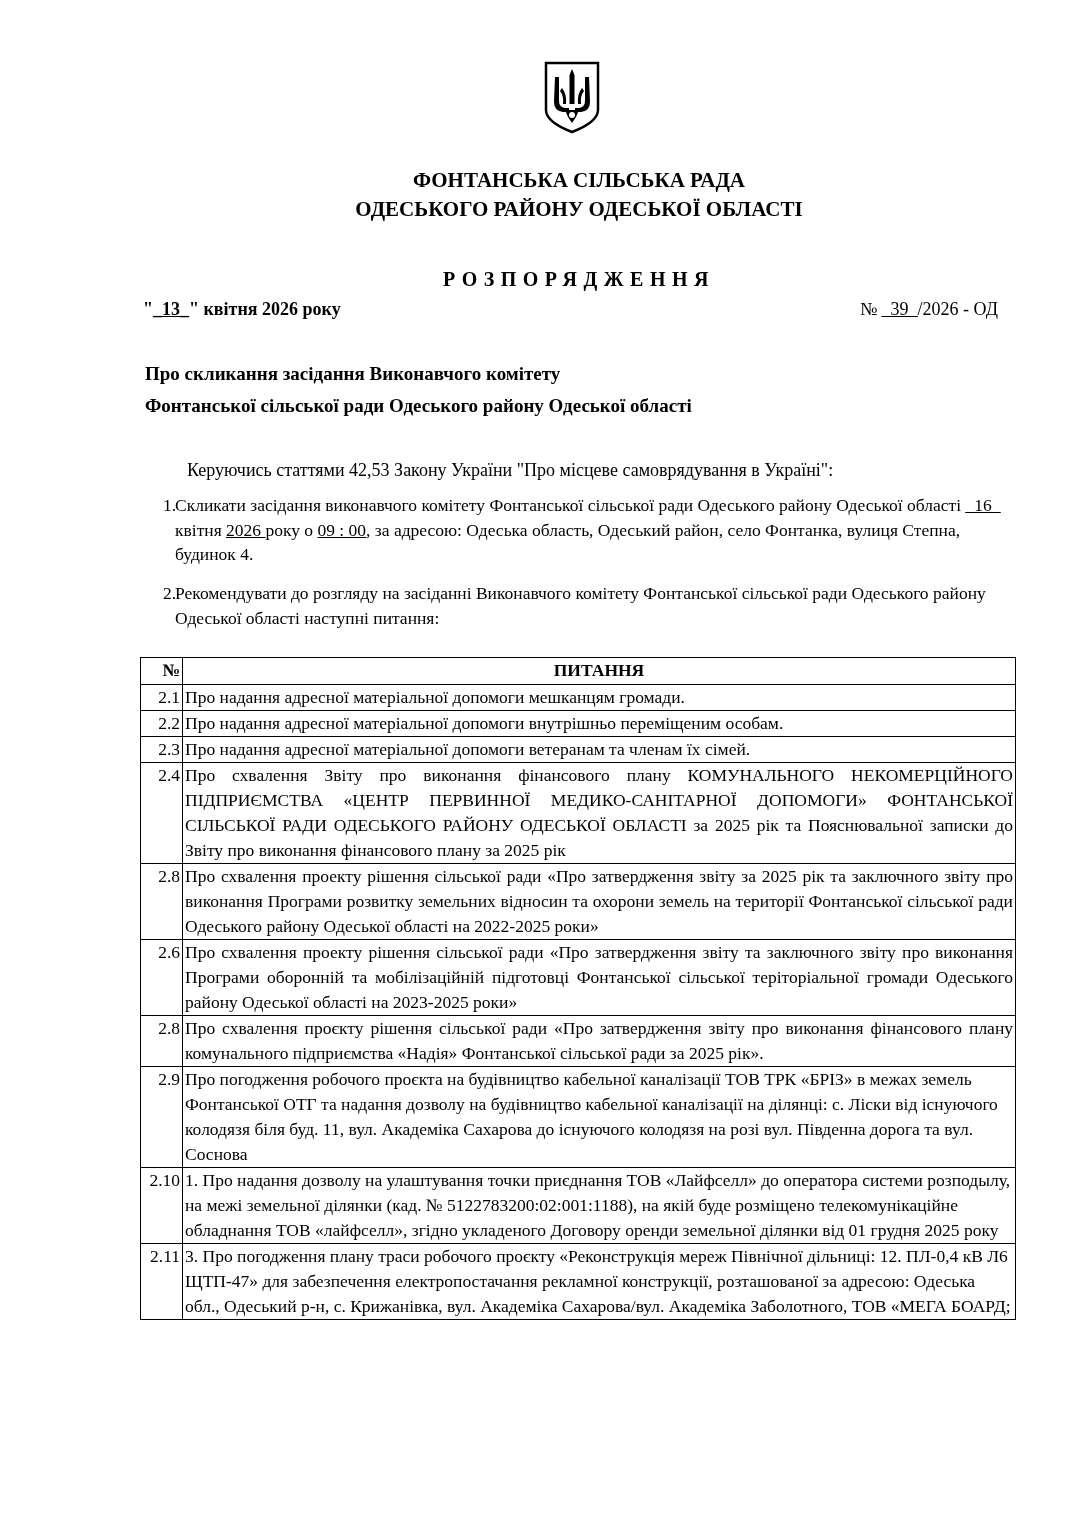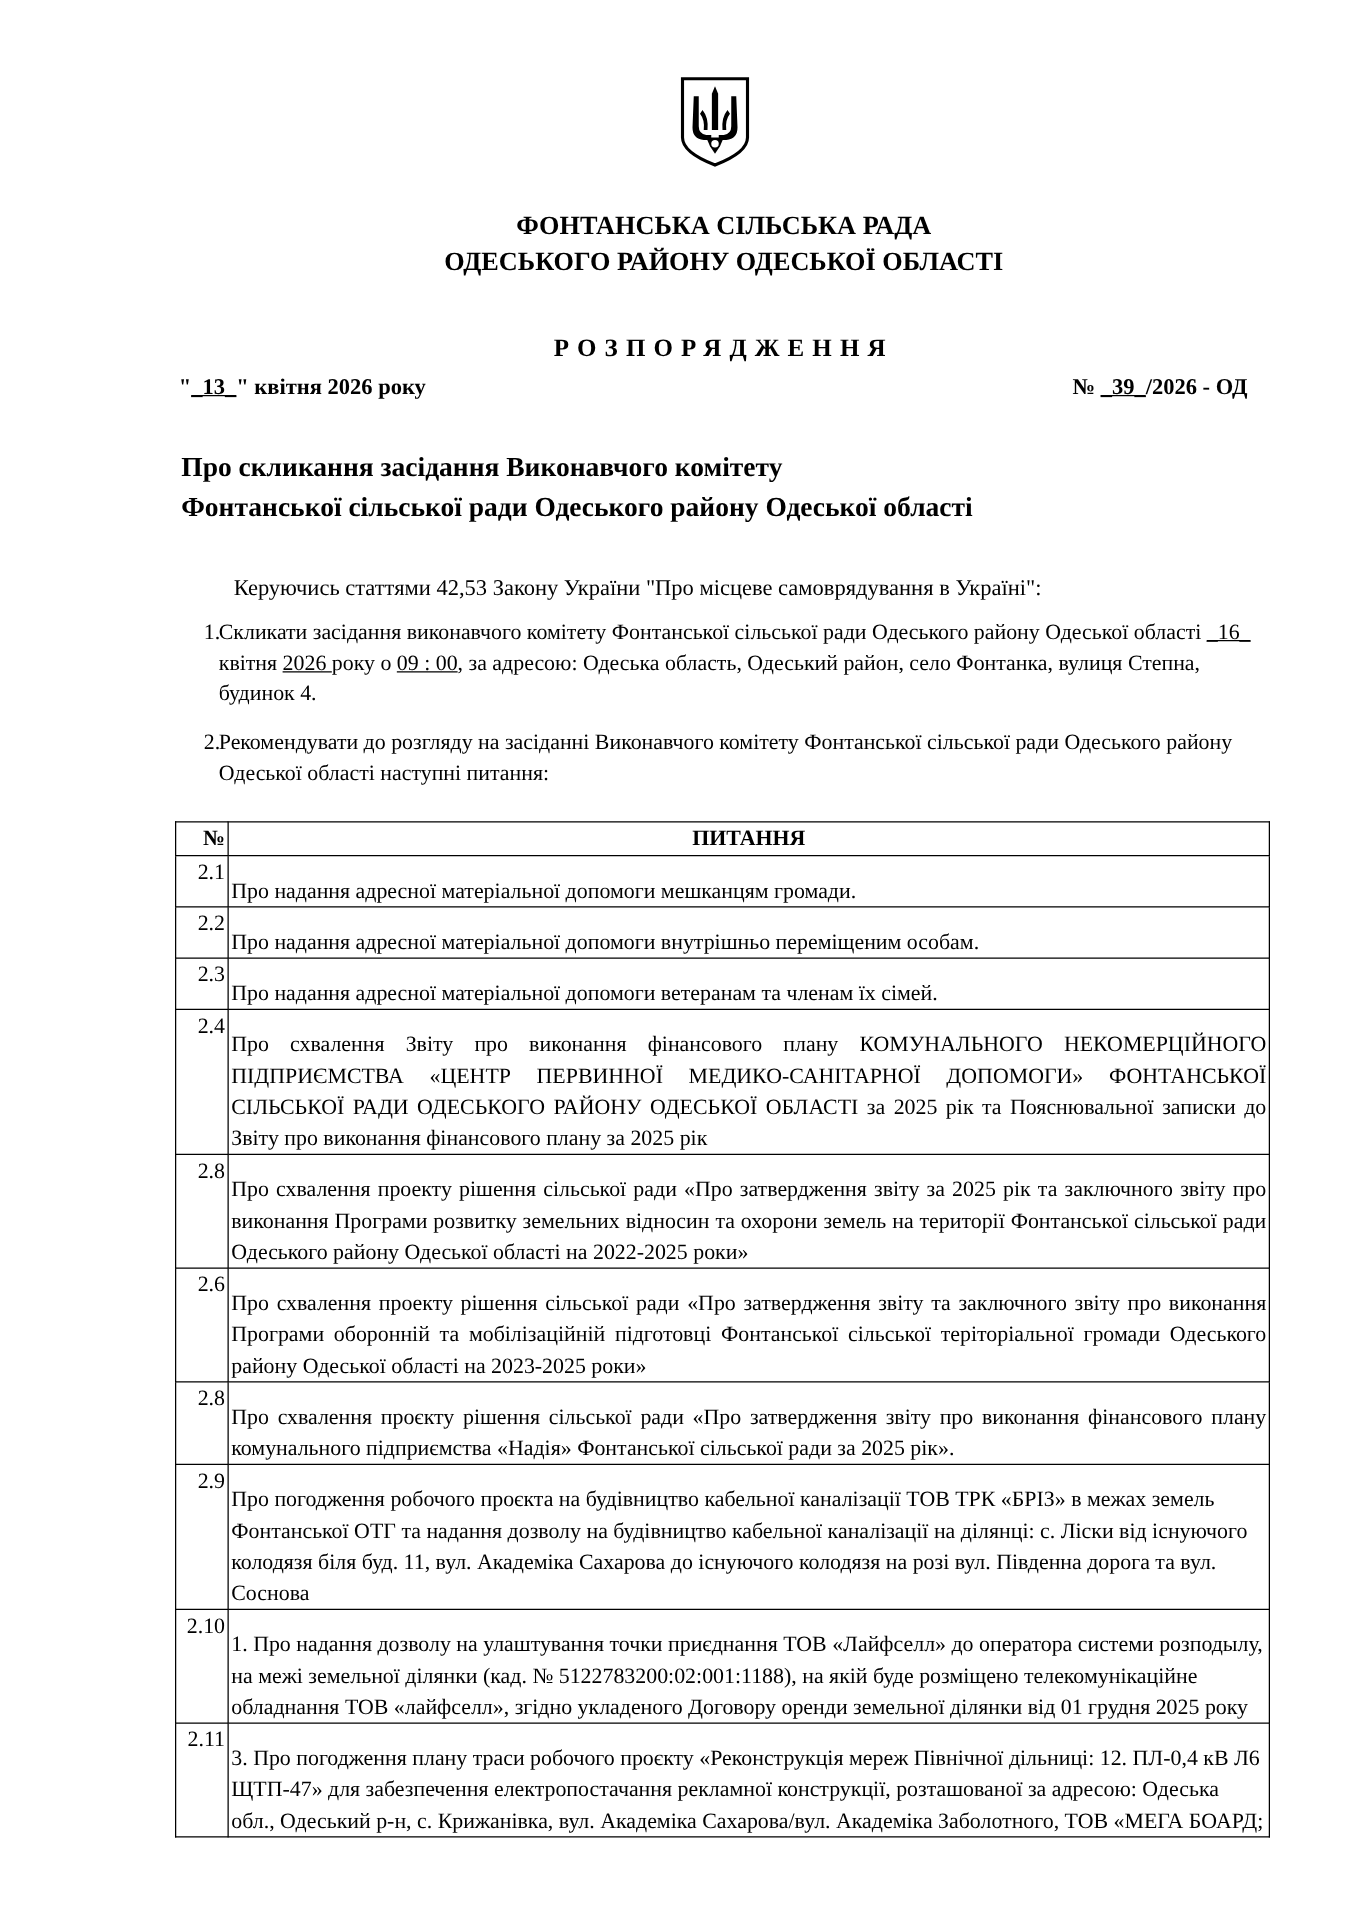--- a/index.html
+++ b/index.html
@@ -55,32 +55,32 @@
       top: 296px;
       font-weight: bold;
       font-size: 18px;
       line-height: 26px;
       white-space: pre;
     }
     .num-line {
       position: absolute;
       right: 90px;
       top: 296px;
-      font-weight: bold;
+      font-weight: normal;
       font-size: 18px;
       line-height: 26px;
       white-space: pre;
     }
     .u { text-decoration: underline; }
 
     .subject {
       position: absolute;
       left: 145px;
       font-weight: bold;
-      font-size: 22px;
+      font-size: 19px;
       line-height: 26px;
     }
     .subj1 { top: 361px; }
     .subj2 { top: 393px; }
 
     .preamble {
       position: absolute;
       left: 187px;
       top: 457px;
       font-size: 18px;
@@ -124,21 +124,21 @@
       font-weight: bold;
       height: 26px;
     }
     .tbl .c-num {
       width: 39px;
       text-align: right;
       padding: 0 2px 0 0;
     }
     .tbl .c-text {
       text-align: justify;
-      padding: 15px 2px 0 2px;
+      padding: 0 2px 0 2px;
     }
     .tbl .c-text.left {
       text-align: left;
     }
   </style>
 </head>
 <body>
 
 <div class="emblem">
   <svg width="58" height="74" viewBox="0 0 58 74" xmlns="http://www.w3.org/2000/svg">

